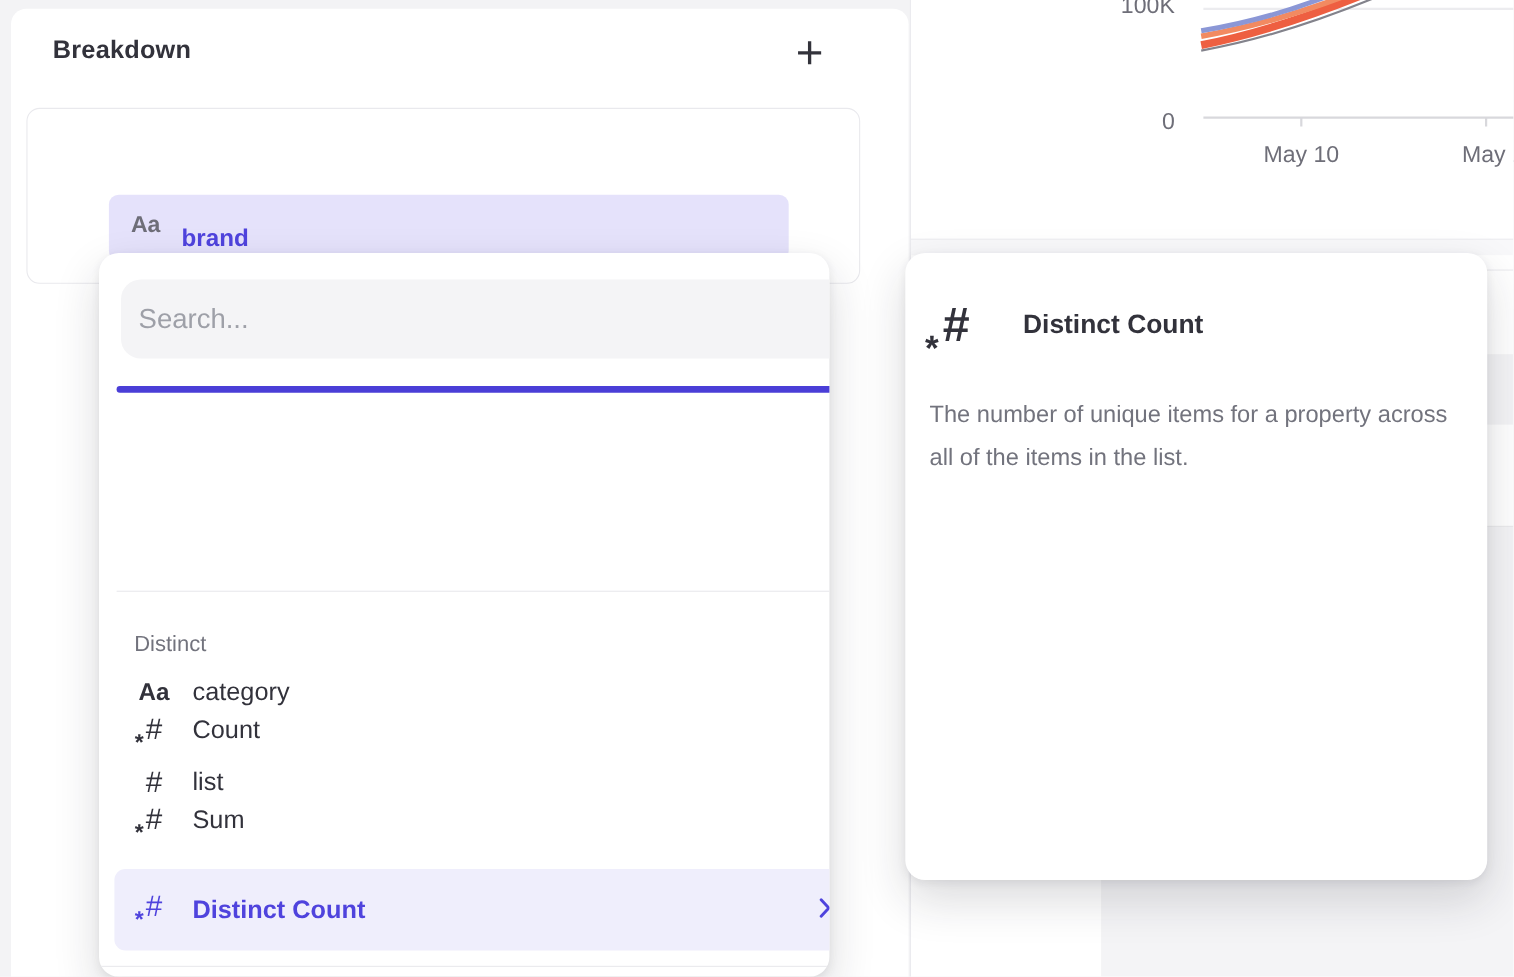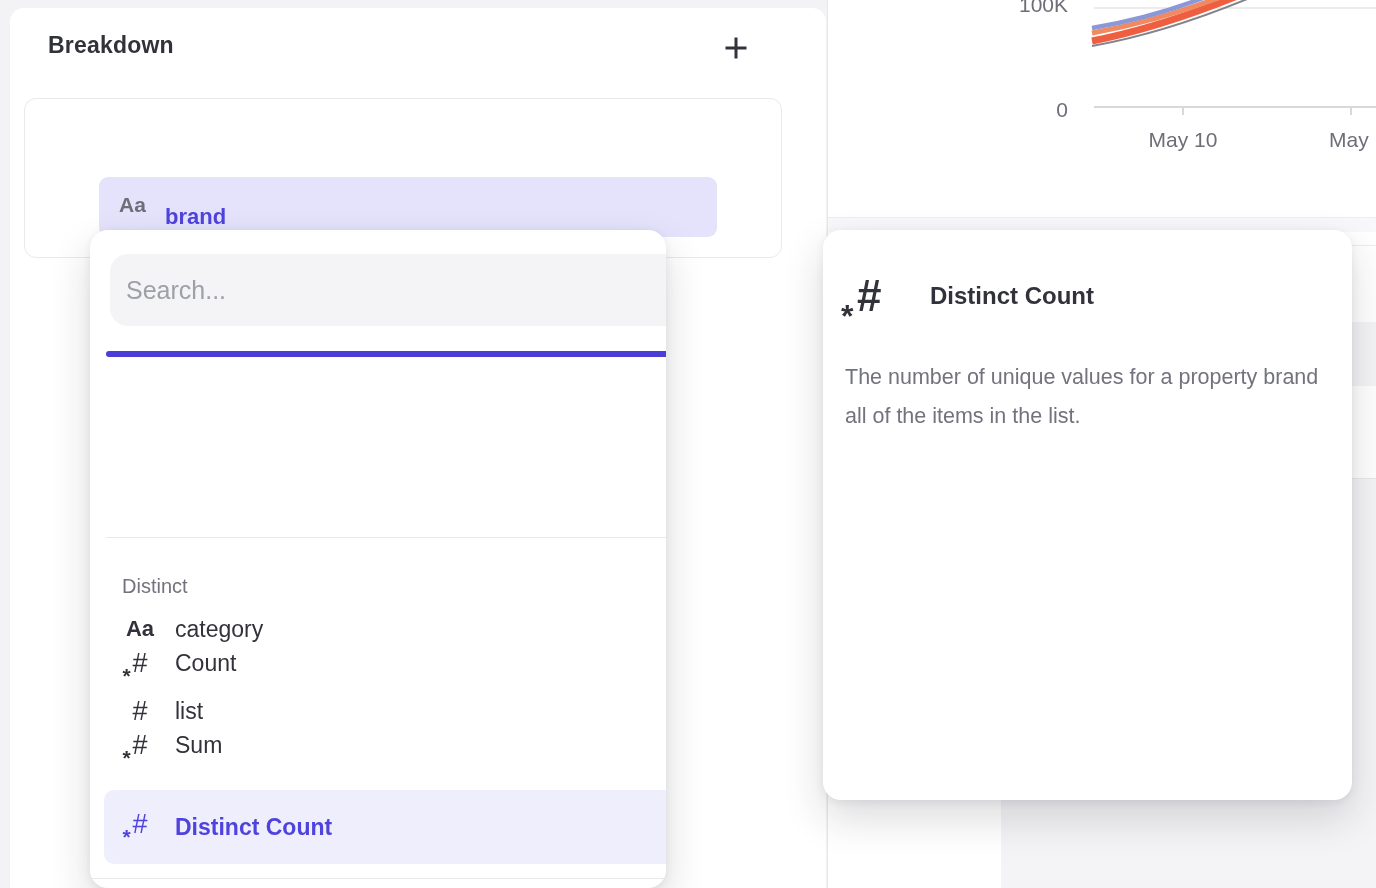--- a/index.html
+++ b/index.html
@@ -40,21 +40,21 @@
   .kebab { position:absolute; right:28px; top:21px; width:24px; height:36px; border:none;
     background:none; cursor:pointer; display:flex; flex-direction:column; align-items:center;
     justify-content:center; gap:7px; }
   .kebab i { width:5px; height:5px; border-radius:50%; background:#8d8d95; }
   .prop-chip { position:absolute; left:74px; top:78px; width:618px; height:60px;
     background:#e5e2fb; border-radius:9px; border:none; cursor:pointer; text-align:left; }
   .prop-chip .type-ic { position:absolute; left:20px; top:16px; font-size:21px; font-weight:600; color:#6e6e78; }
   .prop-chip .chip-label { position:absolute; left:66px; top:15px; font-size:22px; font-weight:700; color:#4f43dd;margin-top:12px; }
 
   
-  .dropdown { position:absolute; left:90px; top:230px; width:576px; height:658px;
+  .dropdown { position:absolute; left:90px; top:230px; width:664px; height:658px;
     background:#fff; border-radius:18px; z-index:20; overflow:hidden;
     box-shadow:0 18px 42px rgba(32,33,46,.16), 0 2px 8px rgba(32,33,46,.08); }
   .search-box { position:absolute; left:20px; top:24px; width:676px; height:72px;
     background:#f4f4f6; border:none; border-radius:18px; padding:0 16px 0 16px;
     font-family:"Liberation Sans", sans-serif; font-size:25px; color:#32323b; outline:none; }
   .search-box::placeholder { color:#9ea0a8; }
   .tab-indicator { position:absolute; left:16px; top:121px; width:684px; height:6px;
     border-radius:3px; background:#4a3ed7; }
 
   .dd-row { position:absolute; left:0; width:716px; height:68px; background:none; border:none;
@@ -186,16 +186,16 @@
     </button>
 
     <div class="dd-divider dd-divider-bottom"></div>
   </div>
 
   <div class="tooltip-card">
     <span class="tt-icon">
       <span class="hashstar"><span>#</span><span class="star">*</span></span>
     </span>
     <div class="tt-title">Distinct Count</div>
-    <div class="tt-desc">The number of unique values for a property brand all of the items in the list.</div>
+    <div class="tt-desc">The number of unique items for a property across all of the items in the list.</div>
   </div>
 
 </div>
 
 </body></html>

